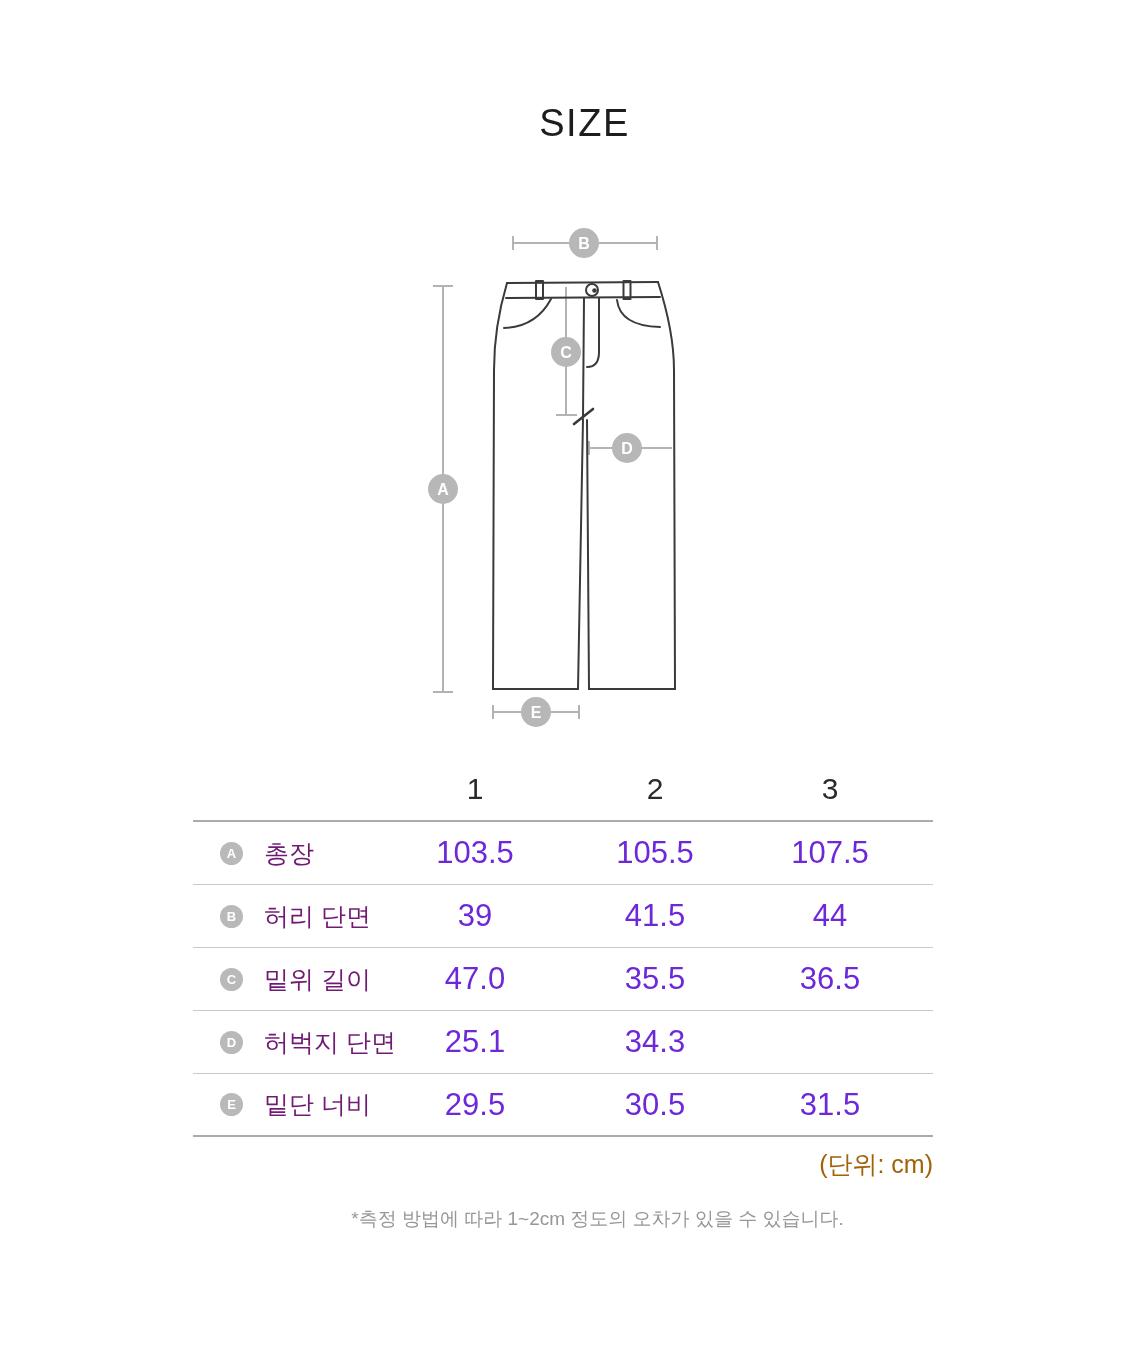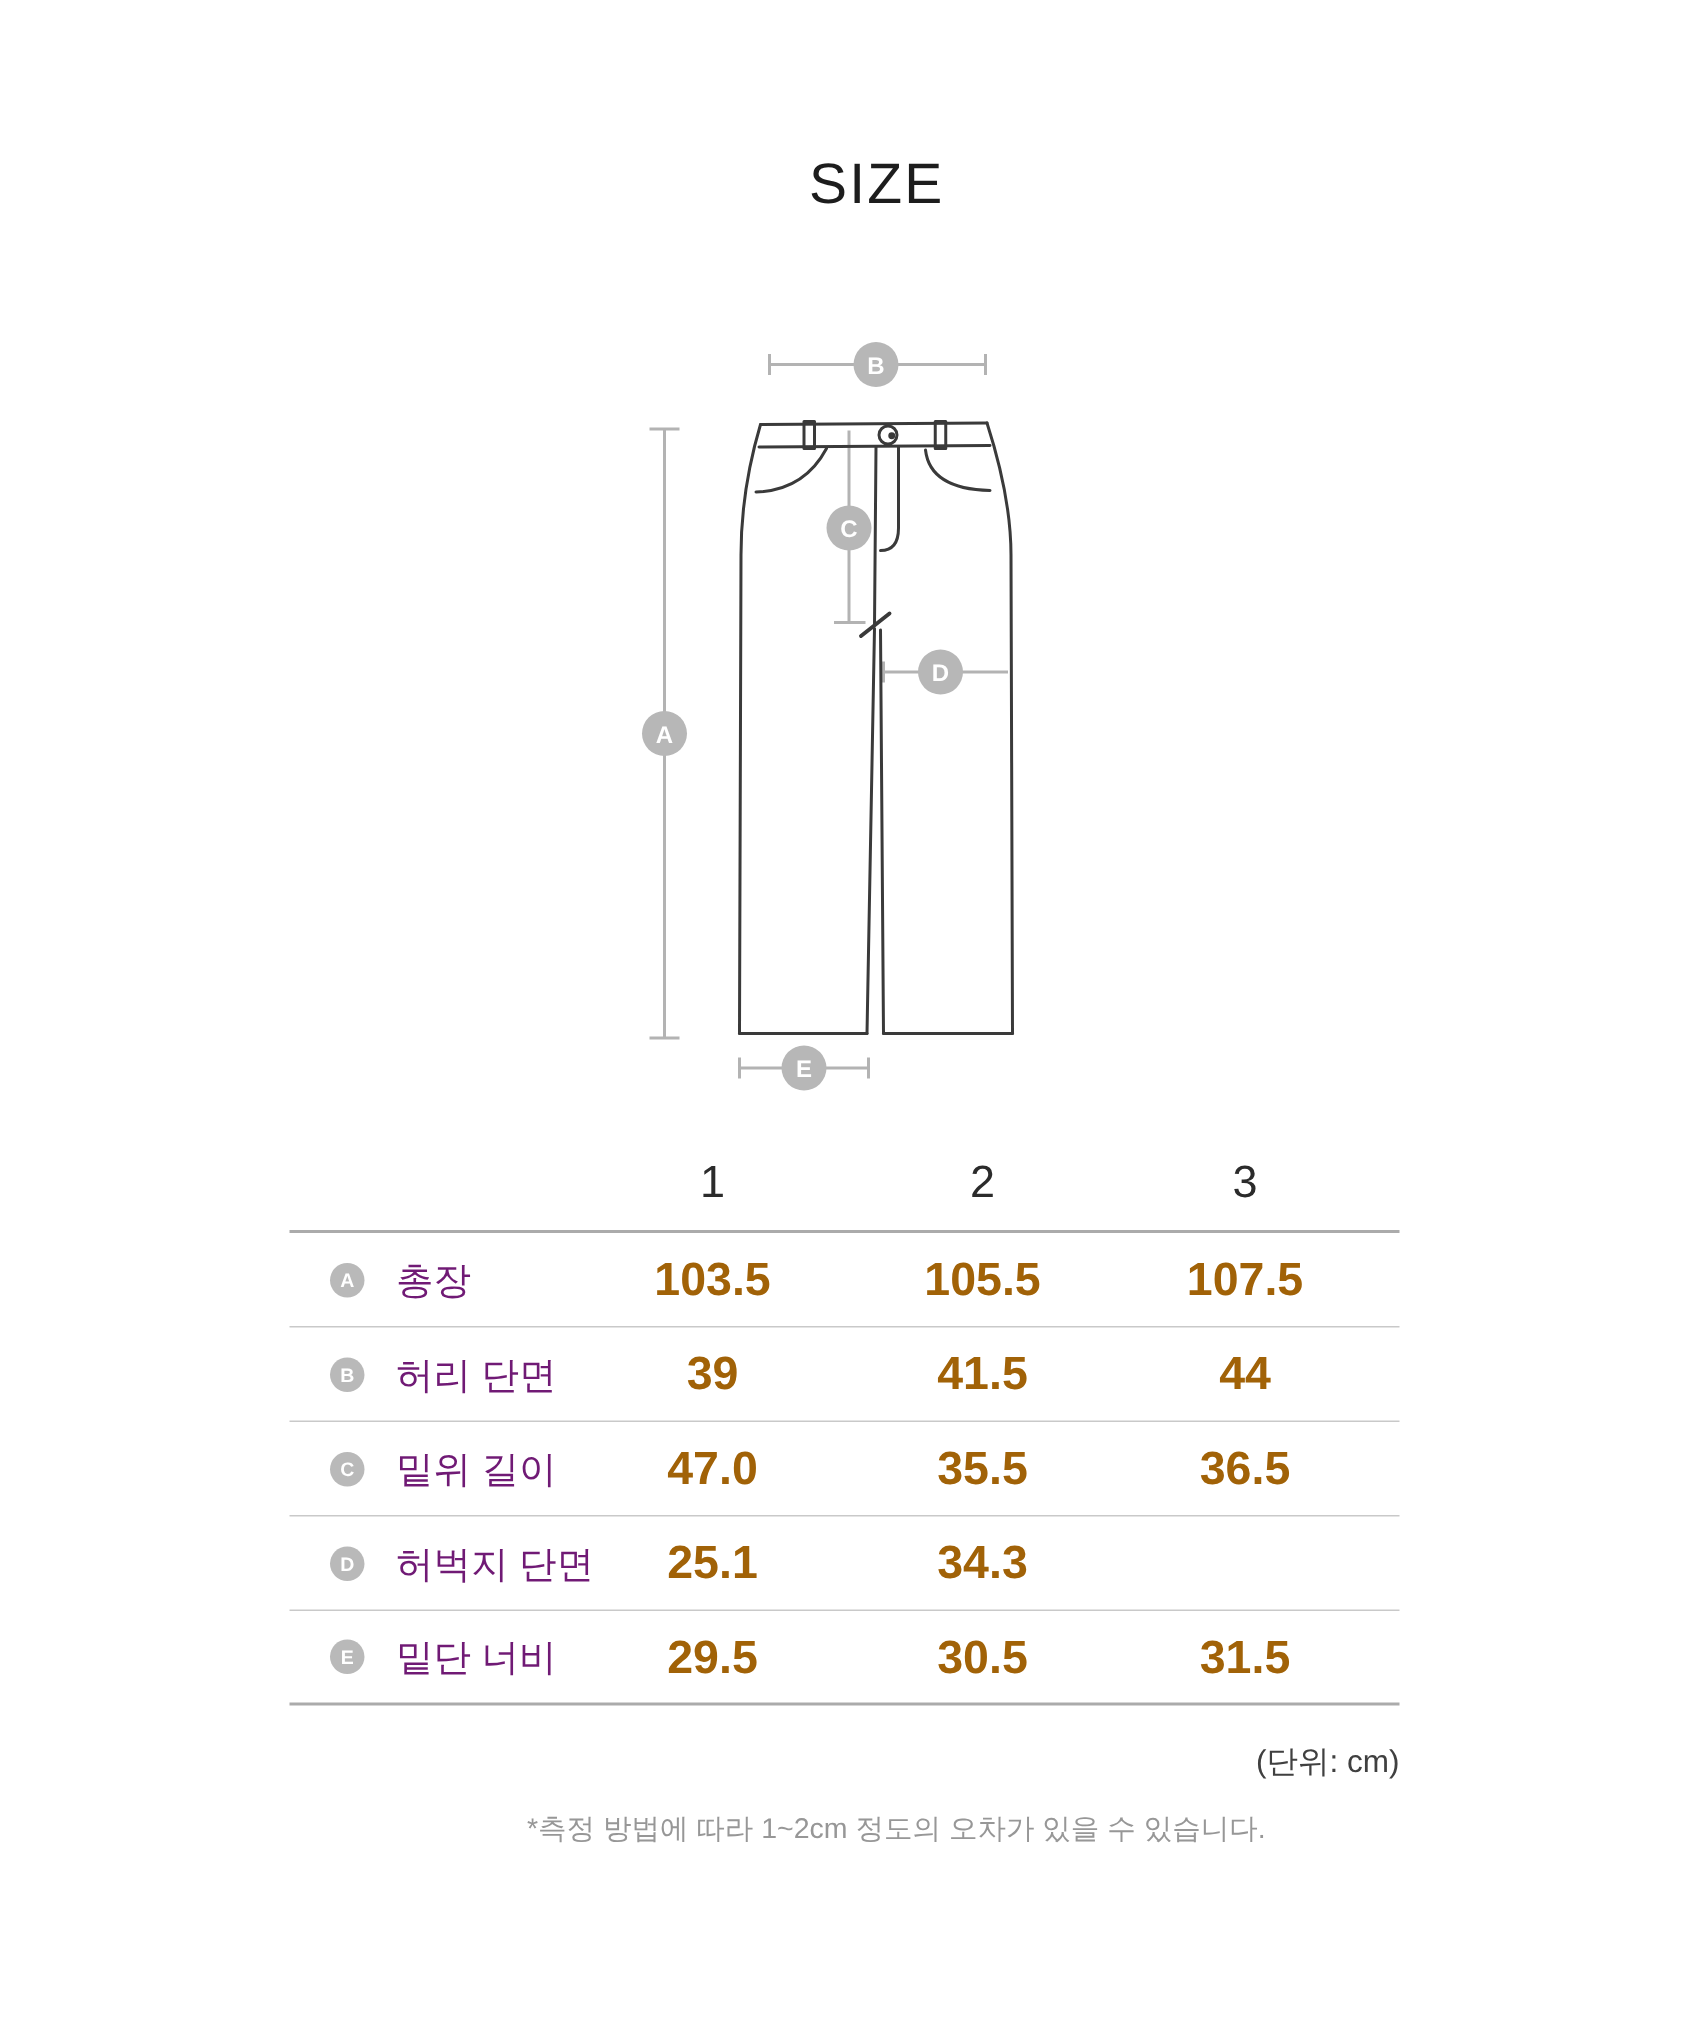--- a/index.html
+++ b/index.html
@@ -26,30 +26,30 @@
     display:grid;grid-template-columns:192px 180px 180px 170px;
     height:62px;align-items:center;border-bottom:2px solid #ababab;
   }
   .t-row{
     display:grid;grid-template-columns:192px 180px 180px 170px;
     height:63px;align-items:center;border-bottom:1px solid #c9c9c9;
     box-sizing:border-box;
   }
   .t-row.last{border-bottom:2px solid #ababab;}
   .t-size{font-size:30px;text-align:center;color:#2b2b2b;}
-  .t-val{font-size:31px;text-align:center;color:#a16207;font-weight:bold;}
+  .t-val{font-size:31px;text-align:center;color:#6d28d9;}
   .t-label-cell{display:flex;align-items:center;gap:21px;padding-left:27px;}
   .t-label{font-size:25px;color:#701a75;white-space:nowrap;}
   .t-badge{
     width:23px;height:23px;border-radius:50%;background:#b9b9b9;flex:0 0 auto;
     color:#ffffff;font-size:13px;font-weight:bold;line-height:23px;text-align:center;
   }
   .unit-note{
     position:absolute;top:1148px;right:192px;
-    font-size:21px;color:#404040;margin-top:12px;
+    font-size:25px;color:#a16207;
   }
   .footnote{
     position:absolute;top:1206px;left:0;right:0;text-align:center;
     transform:translateX(35px);
     font-size:19px;color:#979797;
   }
 </style>
 </head>
 <body>
 

